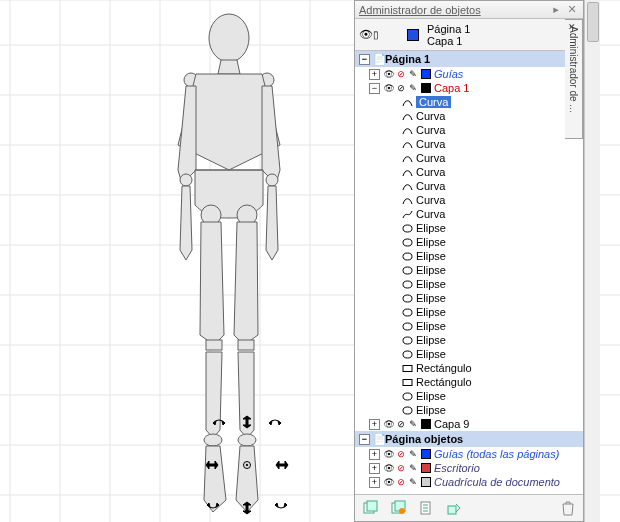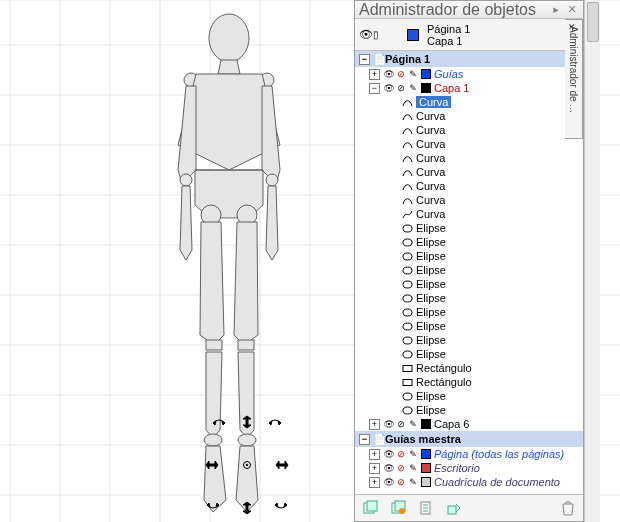--- a/index.html
+++ b/index.html
@@ -2,21 +2,21 @@
 <html><head>
 <meta charset="utf-8">
 <style>
   * { box-sizing: border-box; margin: 0; padding: 0; }
   body { font-family: "Segoe UI", Tahoma, sans-serif; font-size: 11px; background: #fff; width: 620px; height: 522px; overflow: hidden; position: relative; }
   .canvas { position: absolute; left: 0; top: 0; width: 620px; height: 522px; background: #fff; }
   .grid line { stroke: #e5e5e5; stroke-width: 1; }
   .canvas svg { position: absolute; left: 0; top: 0; }
   .panel { position: absolute; left: 354px; top: 0; width: 230px; height: 522px; background: #f4f4f4; border: 1px solid #a0a0a0; display: flex; flex-direction: column; }
   .titlebar { display: flex; align-items: center; height: 18px; background: linear-gradient(#f8f8f8,#e8e8e8); border-bottom: 1px solid #c0c0c0; padding: 0 4px; }
-  .titlebar .title { flex: 1; color: #606060; font-size: 16px; }
+  .titlebar .title { flex: 1; color: #606060; font-size: 11px; text-decoration: underline; }
   .titlebar .btn { width: 14px; height: 12px; margin-left: 2px; display: inline-flex; align-items: center; justify-content: center; color: #808080; }
   .headerrow { display: flex; align-items: center; height: 32px; border-bottom: 1px solid #c0c0c0; padding: 0 4px; background: #f4f4f4; }
   .headerrow .layer-swatch { width: 12px; height: 12px; background: #2050e0; border: 1px solid #000; margin-right: 4px; margin-left: 20px;}
   .headerrow .texts { display:flex; flex-direction:column; line-height:12px; margin-left:4px; flex:1;}
   .headerrow .arrow { width:10px; color:#000; }
   .tree { flex: 1; overflow: auto; background: #fff; border-bottom: 1px solid #c0c0c0; }
   .tree-row { display: flex; align-items: center; height: 14px; padding-left: 4px; white-space: nowrap; }
   .tree-row.page { background: #c8d8f0; font-weight: bold; height:16px;}
   .tree-row.master { background: #c8d8f0; font-weight: bold; height:16px;}
   .expander { width: 11px; height: 11px; border: 1px solid #808080; display: inline-flex; align-items: center; justify-content: center; font-size: 9px; line-height: 8px; margin-right: 3px; background:#fff; color:#000;}
@@ -408,37 +408,37 @@
       </div>
       <div class="tree-row">
         <span class="spacer" style="width:10px"></span>
         <span class="expander">+</span>
         <span class="vis">
           <span>👁</span>
           <span style="">⊘</span>
           <span>✎</span>
         </span>
         <span class="swatch black"></span>
-        <span class="label layer black">Capa 6</span>
+        <span class="label layer black">Capa 9</span>
       </div>
       <div class="tree-row master">
         <span class="expander">−</span>
         <span style="width:12px;display:inline-block;">📄</span>
-        <span class="label">Guías maestra</span>
+        <span class="label">Página objetos</span>
       </div>
       <div class="tree-row">
         <span class="spacer" style="width:10px"></span>
         <span class="expander">+</span>
         <span class="vis">
           <span>👁</span>
           <span style="color:#c00">⊘</span>
           <span>✎</span>
         </span>
         <span class="swatch blue"></span>
-        <span class="label italic">Página (todas las páginas)</span>
+        <span class="label italic">Guías (todas las páginas)</span>
       </div>
       <div class="tree-row">
         <span class="spacer" style="width:10px"></span>
         <span class="expander">+</span>
         <span class="vis">
           <span>👁</span>
           <span style="color:#c00">⊘</span>
           <span>✎</span>
         </span>
         <span class="swatch red"></span>

